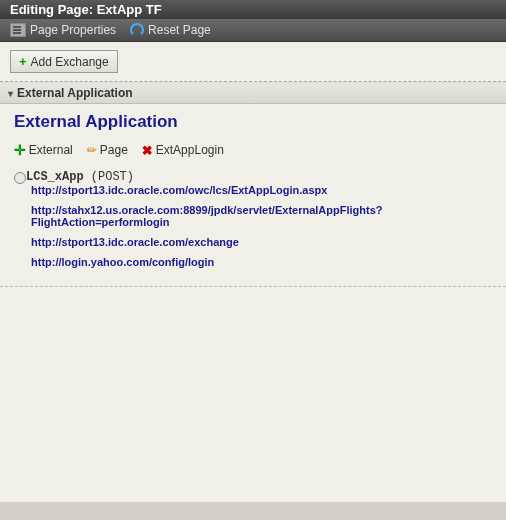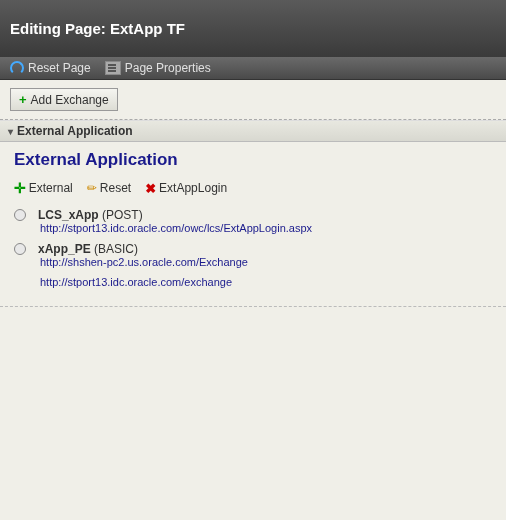--- a/index.html
+++ b/index.html
@@ -8,22 +8,22 @@
       font-size: 12px;
       background: #d4d0c8;
       width: 506px;
       min-height: 520px;
     }
 
     
     .header-bar {
       background: linear-gradient(to bottom, #5a5a5a, #3a3a3a);
       color: #fff;
-      padding: 20px 10px;
-      font-size: 15px;
+      padding: 2px 10px;
+      font-size: 13px;
       font-weight: bold;
     }
 
     
     .toolbar {
       background: linear-gradient(to bottom, #6a6a6a, #4a4a4a);
       padding: 4px 10px;
       display: flex;
       align-items: center;
       gap: 14px;
@@ -142,63 +142,65 @@
     .icon-register { color: #090; font-weight: bold; font-size: 14px; }
     .icon-edit { color: #cc8800; }
     .icon-deregister { color: #cc0000; font-size: 13px; font-weight: bold; }
 
     
     .app-item {
       margin-bottom: 8px;
     }
     .app-item-header {
       display: flex;
-      align-items: center;
-      gap: 12px;
+      align-items: flex-end;
+      gap: 0;
+      font-family: Liberation Mono, monospace;
     }
     .radio-btn {
       display: inline-block;
       width: 12px;
       height: 12px;
       border: 1px solid #888;
       border-radius: 50%;
       background: #e8e8e8;
       flex-shrink: 0;
     }
     .app-name {
       font-size: 12px;
       color: #333;
     }
     .app-name strong {
       font-weight: bold;
     }
     .app-url {
       font-size: 11px;
       color: #1a1a8c;
-      margin-left: 26px;
+      margin-left: 17px;
       display: block;
       text-decoration: none;
+      font-weight: bold;
     }
   </style>
 </head>
 <body>
 
 <div class="header-bar">
   <span>Editing Page:</span>
   <span>ExtApp TF</span>
 </div>
 
 <div class="toolbar">
   <div class="toolbar-item">
+    <span class="toolbar-icon-page"></span>
+    <span>Page Properties</span>
+  </div>
+  <div class="toolbar-item">
     <span class="toolbar-icon-refresh"></span>
     <span>Reset Page</span>
-  </div>
-  <div class="toolbar-item">
-    <span class="toolbar-icon-page"></span>
-    <span>Page Properties</span>
   </div>
 </div>
 
 <div class="main-content">
 
   <div class="add-content-bar">
     <button class="add-content-btn">
       <span class="plus-icon">+</span>
       <span>Add Exchange</span>
     </button>
@@ -212,46 +214,41 @@
   <div class="widget-area">
     <div class="widget-title">External Application</div>
 
     <div class="action-buttons">
       <span class="action-btn">
         <span class="icon-register">✛</span>
         <span>External</span>
       </span>
       <span class="action-btn">
         <span class="icon-edit">✏</span>
-        <span>Reset</span>
+        <span>Page</span>
       </span>
       <span class="action-btn">
         <span class="icon-deregister">✖</span>
         <span>ExtAppLogin</span>
       </span>
     </div>
 
     <div id="app-list">
         <div class="app-item">
           <div class="app-item-header">
             <span class="radio-btn"></span>
             <span class="app-name"><strong>LCS_xApp</strong> (POST)</span>
           </div>
           <a class="app-url" href="#">http://stport13.idc.oracle.com/owc/lcs/ExtAppLogin.aspx</a>
         </div>
         <div class="app-item">
-        </div>
-        <div class="app-item">
-          <div class="app-item-header">
-            <span class="radio-btn"></span>
-            <span class="app-name"><strong>xApp_PE</strong> (BASIC)</span>
-          </div>
-          <a class="app-url" href="#">http://shshen-pc2.us.oracle.com/Exchange</a>
+          <a class="app-url" href="#">http://stahx12.us.oracle.com:8899/jpdk/servlet/ExternalAppFlights?FlightAction=performlogin</a>
         </div>
         <div class="app-item">
           <a class="app-url" href="#">http://stport13.idc.oracle.com/exchange</a>
         </div>
         <div class="app-item">
+          <a class="app-url" href="#">http://login.yahoo.com/config/login</a>
         </div>
       </div>
   </div>
 
 </div>
 
 </body></html>

